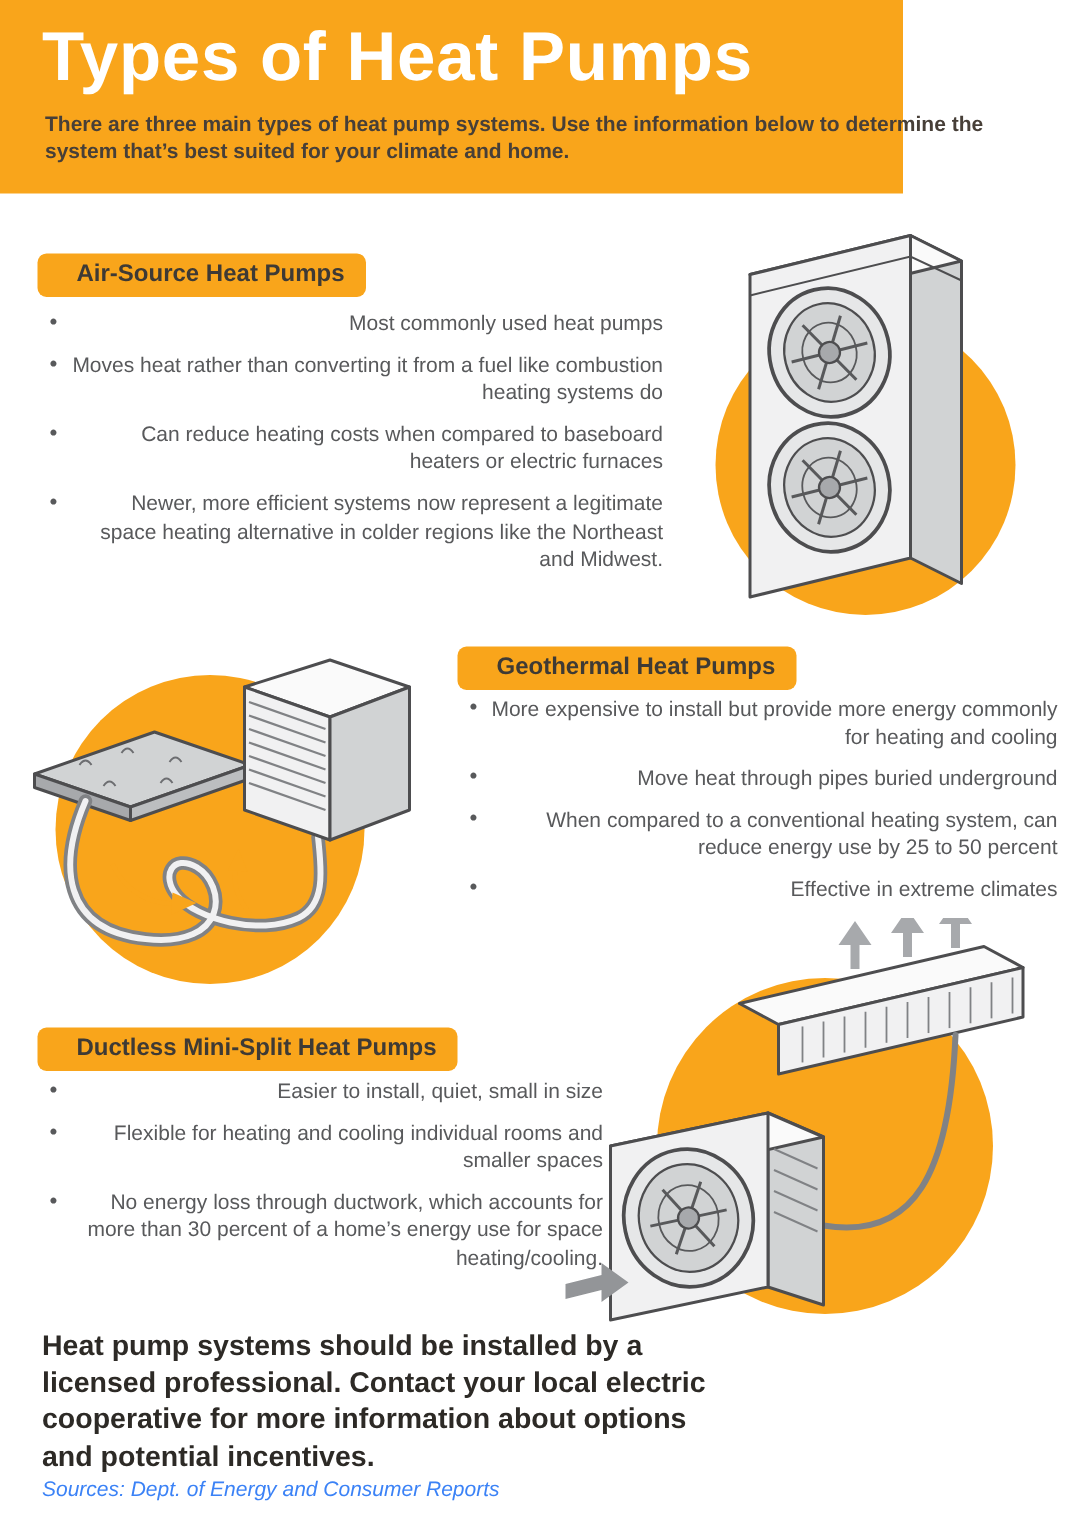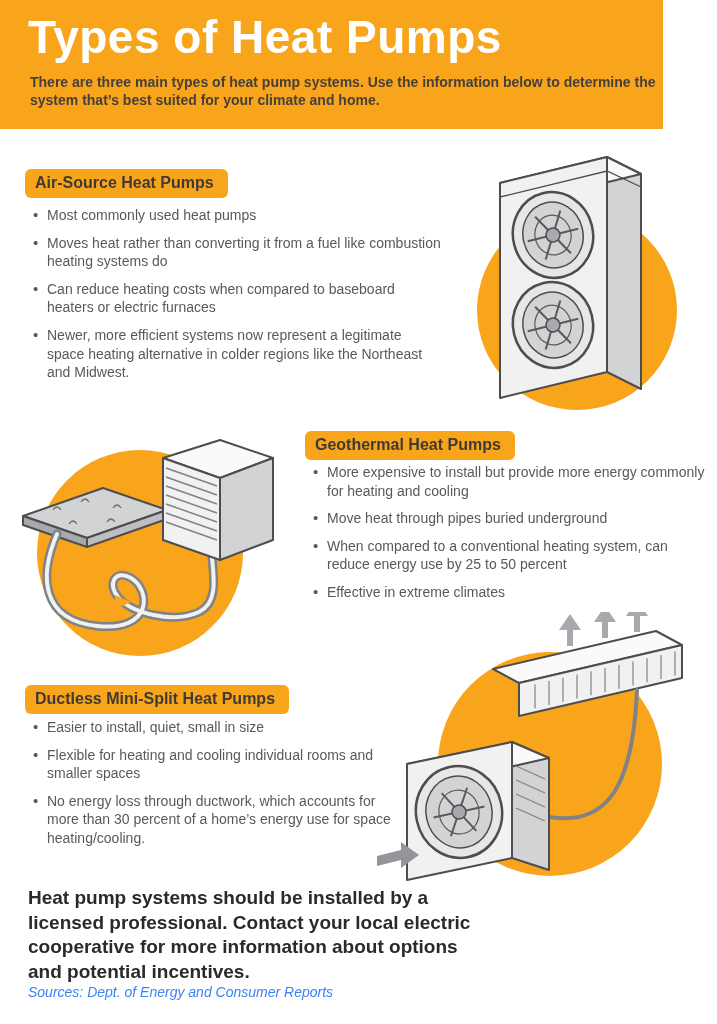--- a/index.html
+++ b/index.html
@@ -12,21 +12,21 @@
     width: 717px;
     height: 1024px;
     margin: 0 auto;
     background: #ffffff;
     overflow: hidden;
   }
   
   .header {
     position: absolute;
     top: 0; left: 0;
-    width: 663px;
+    width: 602px;
     height: 129px;
     background: #F9A51B;
   }
   .page-title {
     position: absolute;
     top: 10px; left: 28px;
     font-size: 46px;
     font-weight: bold;
     letter-spacing: 0.5px;
     color: #ffffff;
@@ -41,36 +41,37 @@
     color: #473F38;
   }
   
   .banner {
     position: absolute;
     display: inline-block;
     background: #F9A51B;
     color: #3E3A35;
     font-size: 16px;
     font-weight: bold;
-    padding: 5px 14px 6px 10px;
+    padding: 5px 14px 6px 26px;
     border-radius: 6px;
     white-space: nowrap;
   }
   
   ul.bullets {
     position: absolute;
     list-style: none;
   }
   ul.bullets li {
     position: relative;
     padding-left: 17px;
     margin-bottom: 9px;
     font-size: 14px;
     line-height: 1.33;
     color: #58595B;
+    text-align: right;
   }
   ul.bullets li::before {
     content: "\2022";
     position: absolute;
     left: 3px;
     top: -1px;
     color: #58595B;
     font-size: 15px;
   }
   .illustration { position: absolute; }

